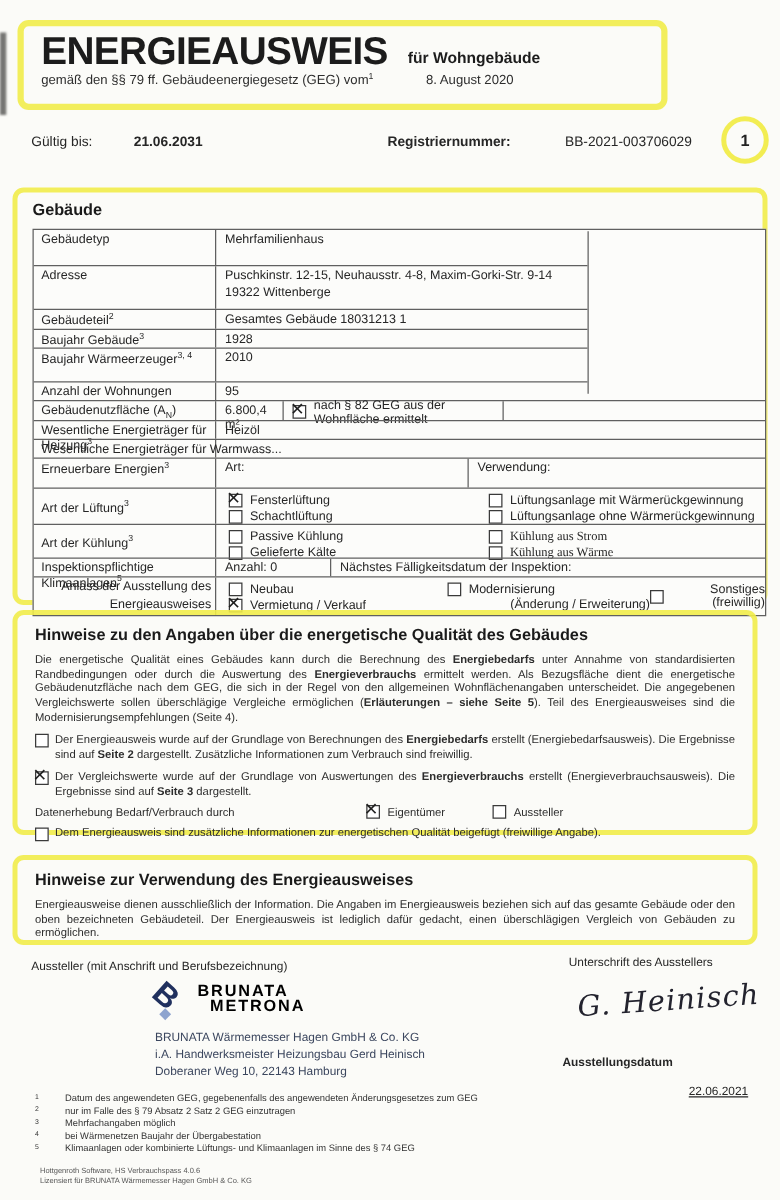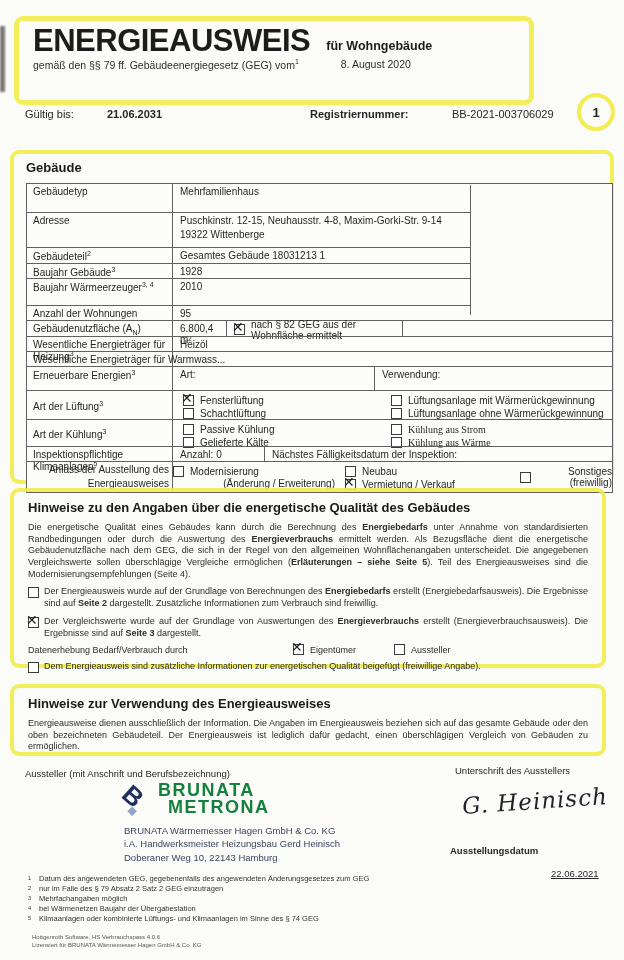--- a/index.html
+++ b/index.html
@@ -2,21 +2,21 @@
 <html><head>
 <meta charset="utf-8">
 <style>
   html,body{margin:0;padding:0;background:#e9e9e6;}
   .page{position:relative;width:624px;height:960px;background:#fbfbf8;overflow:hidden;
         font-family:"Liberation Sans","DejaVu Sans",sans-serif;color:#262626;}
   .hl{border:4px solid rgba(241,236,74,0.9);border-radius:9px;position:absolute;background:transparent;}
   
   .artifact{position:absolute;left:0;top:26px;width:5px;height:66px;background:#4a4a48;filter:blur(1px);opacity:.75;}
   
-  .header-box{left:14px;top:16px;width:484px;height:58px;border-width:5px;padding:4px 12px 17px 14px;}
+  .header-box{left:14px;top:16px;width:484px;height:58px;border-width:5px;padding:4px 12px 0 14px;}
   .title-line{display:flex;align-items:flex-end;}
   .main-title{font-size:31px;font-weight:bold;letter-spacing:-.5px;line-height:1.05;color:#1c1c1c;}
   .subtitle{font-size:12.5px;font-weight:bold;margin:0 0 5px 16px;color:#1c1c1c;}
   .law-line{font-size:10.5px;margin-top:0px;color:#2e2e2e;}
   .law-date{margin-left:42px;}
   sup{font-size:7px;}
   sub{font-size:7px;}
   
   .meta{position:absolute;left:0;top:108px;width:624px;font-size:11px;}
   .meta span{position:absolute;white-space:nowrap;}
@@ -55,29 +55,29 @@
   .cbpara .cb{position:absolute;left:0;top:1px;}
   .datarow{display:flex;align-items:center;font-size:9px;margin-top:5px;color:#2c2c2c;}
   .dr-label{width:265px;}
   .dr-opt{display:flex;align-items:center;}
   .dr-gap{width:38px;}
   
   .issuer-label{position:absolute;left:25px;top:768px;font-size:9.5px;}
   .sig-label{position:absolute;left:455px;top:765px;font-size:9.5px;}
   .logo{position:absolute;left:116px;top:780px;display:flex;align-items:center;}
   .logo-icon{width:38px;height:38px;margin-right:4px;}
-  .logo-text{font-weight:bold;font-size:18px;letter-spacing:1.5px;color:#15803d;line-height:.95;}
+  .logo-text{font-weight:bold;font-size:13px;letter-spacing:1.5px;color:#000000;line-height:.95;}
   .company{position:absolute;left:124px;top:824px;font-size:9.5px;line-height:1.4;color:#3b465e;}
   .signature{position:absolute;left:462px;top:788px;font-family:"DejaVu Serif",serif;font-style:italic;
      font-size:23px;color:#23232e;transform:rotate(-4deg);letter-spacing:1px;white-space:nowrap;}
   .issue-date-label{position:absolute;left:450px;top:845px;font-size:9.5px;font-weight:bold;}
   .issue-date{position:absolute;left:551px;top:868px;font-size:9.5px;text-decoration:underline;}
   
   .footnotes{position:absolute;left:28px;top:874px;font-size:7.5px;line-height:1.32;color:#333;}
-  .fn{display:flex;}
+  .fn{display:flex;gap:13px;}
   .fn-n{width:11px;flex:none;font-size:5.5px;vertical-align:super;padding-top:1px;}
   .footer{position:absolute;left:32px;top:933px;font-size:6px;line-height:1.4;color:#555;}
 </style>
 </head>
 <body>
 
 <div class="page">
   <div class="artifact"></div>
 
   <div class="hl header-box">
@@ -218,36 +218,36 @@
         <div class="lbl"><span>Inspektionspflichtige Klimaanlagen</span><sup>5</sup></div>
         <div class="cellw br" style="width:92px;">Anzahl: 0</div>
         <div class="cellw" style="flex:1;">Nächstes Fälligkeitsdatum der Inspektion:</div>
       </div>
 
       <div class="row r14">
         <div class="lbl">
           <div>Anlass der Ausstellung des</div>
           <div style="margin-top:3px;">Energieausweises</div>
         </div>
-        <div class="optcol" style="width:162px;">
-          <div class="cbline">
-              <span class="cb"></span>
-              <span>Modernisierung</span>
-            </div>
-          <div class="indent2">(Änderung / Erweiterung)</div>
-        </div>
         <div class="optcol" style="width:185px;padding-left:10px;">
           <div class="cbline">
               <span class="cb"></span>
               <span>Neubau</span>
             </div>
           <div class="cbline">
               <span class="cb checked"></span>
               <span>Vermietung / Verkauf</span>
             </div>
+        </div>
+        <div class="optcol" style="width:162px;">
+          <div class="cbline">
+              <span class="cb"></span>
+              <span>Modernisierung</span>
+            </div>
+          <div class="indent2">(Änderung / Erweiterung)</div>
         </div>
         <div class="optcol" style="flex:1;">
           <div class="cbline">
               <span class="cb"></span>
               <span>Sonstiges (freiwillig)</span>
             </div>
         </div>
       </div>
     </div>
   </div>

